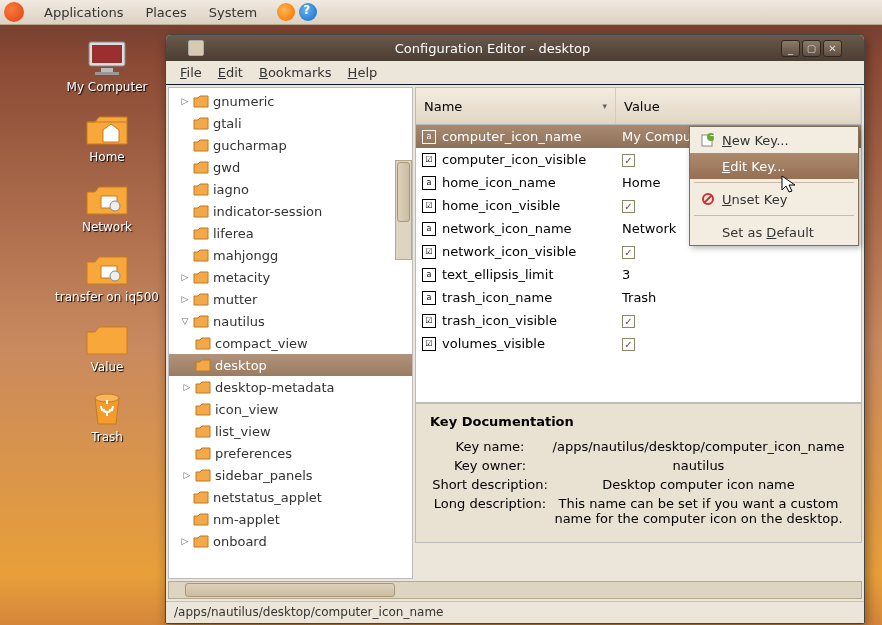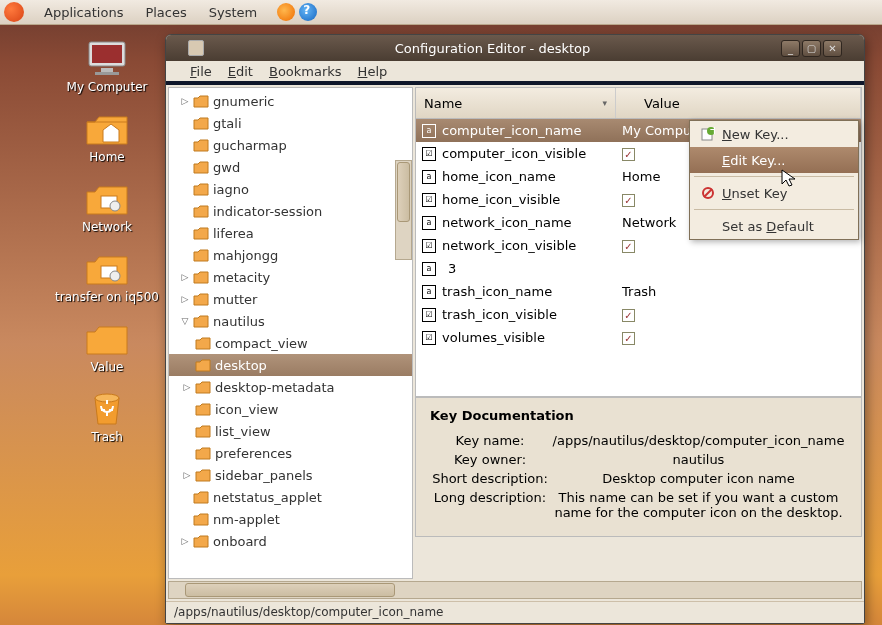--- a/index.html
+++ b/index.html
@@ -24,41 +24,41 @@
 .folder-icon { fill: #f8a83a; stroke: #c97a1c; stroke-width:1;}
 .trash-icon { fill:#f29c2e; stroke:#c97a1c;}
 
 
 .window { position: absolute; left: 165px; top: 34px; width: 700px; background: #ece6da; border: 1px solid #444; border-radius: 6px 6px 2px 2px; box-shadow: 2px 4px 12px rgba(0,0,0,0.4); display:flex; flex-direction:column;}
 .titlebar { height: 26px; background: linear-gradient(#6a594c, #4a3d32); border-radius: 5px 5px 0 0; display:flex; align-items:center; color:#fff; padding:0 22px;}
 .titlebar .t-txt { flex:1; text-align:center; font-size:13px;}
 .win-btns { display:flex; gap:2px;}
 .win-btn { width:19px; height:17px; background:linear-gradient(#8e7a67,#5f4e40); border:1px solid #2f261f; border-radius:3px; display:flex; align-items:center; justify-content:center; color:#ddd; font-size:10px; cursor:pointer;}
 
-.menubar { height: 24px; background: #ece6da; display:flex; align-items:center; padding:0 16px; border-bottom:4px solid #0f172a;}
+.menubar { height: 24px; background: #ece6da; display:flex; align-items:center; padding:0 6px; border-bottom:1px solid #0f172a;}
 .menu { padding:2px 8px; color:#333;}
 .menu u { text-decoration: underline; }
 
 .body { display:flex; height: 496px;}
 
 .tree-pane { width: 245px; background:#fff; border:1px solid #bbb; margin:2px; overflow:auto; position:relative;}
 .tree { padding:2px 0;}
 .tree-row { display:flex; align-items:center; height:22px; padding-left: 10px; color:#333; white-space:nowrap;}
 .tree-row.sel { background: linear-gradient(#b0937a, #9a7c63); color:#fff;}
 .expander { width:12px; display:inline-block; color:#666; font-size:9px; margin-right:2px; text-align:center;}
 .expander.down::before{content:"▽";}
 .expander.right::before{content:"▷";}
 .expander.none::before{content:" ";}
 .folder { width:16px; height:14px; margin-right:4px; flex-shrink:0;}
 .sub1{ padding-left:12px;}
 .tr-lbl{ white-space:nowrap; }
 
 
 .right-pane { flex:1; display:flex; flex-direction:column; margin:2px 2px 2px 0;}
-.list-header { display:flex; background:linear-gradient(#f3ece0,#e0d6c4); border:1px solid #bbb; height:32px;gap:20px;}
+.list-header { display:flex; background:linear-gradient(#f3ece0,#e0d6c4); border:1px solid #bbb; height:38px;}
 .lh-col { padding:3px 8px; border-right:1px solid #ccc; display:flex; align-items:center;}
 .lh-col.name{width:200px; justify-content:space-between;}
 .lh-col.value{flex:1;}
 .sort-ind{font-size:9px; color:#666;}
 .list-body { background:#fff; border:1px solid #bbb; border-top:none; overflow:visible; position:relative; flex:1; max-height:278px;}
 .row { display:flex; align-items:center; height:23px; padding-left:6px;}
 .row.sel { background: linear-gradient(#a88a71, #8f7159); color:#fff;}
 .row .key-icon { width:14px; height:14px; border:1px solid currentColor; margin-right:6px; display:flex; align-items:center; justify-content:center; font-size:8px;}
 .row .nm { width:174px;}
 .row .val { padding-left:6px;}
@@ -363,20 +363,21 @@
             <span class="nm">network_icon_name</span>
             <span class="val">Network</span>
           </div>
           <div class="row">
             <span class="key-icon">☑</span>
             <span class="nm">network_icon_visible</span>
             <span class="val"><span class="checkbox checked"></span></span>
           </div>
           <div class="row">
             <span class="key-icon">a</span>
+            <span class="nm">text_ellipsis_limit</span>
             <span class="val">3</span>
           </div>
           <div class="row">
             <span class="key-icon">a</span>
             <span class="nm">trash_icon_name</span>
             <span class="val">Trash</span>
           </div>
           <div class="row">
             <span class="key-icon">☑</span>
             <span class="nm">trash_icon_visible</span>

